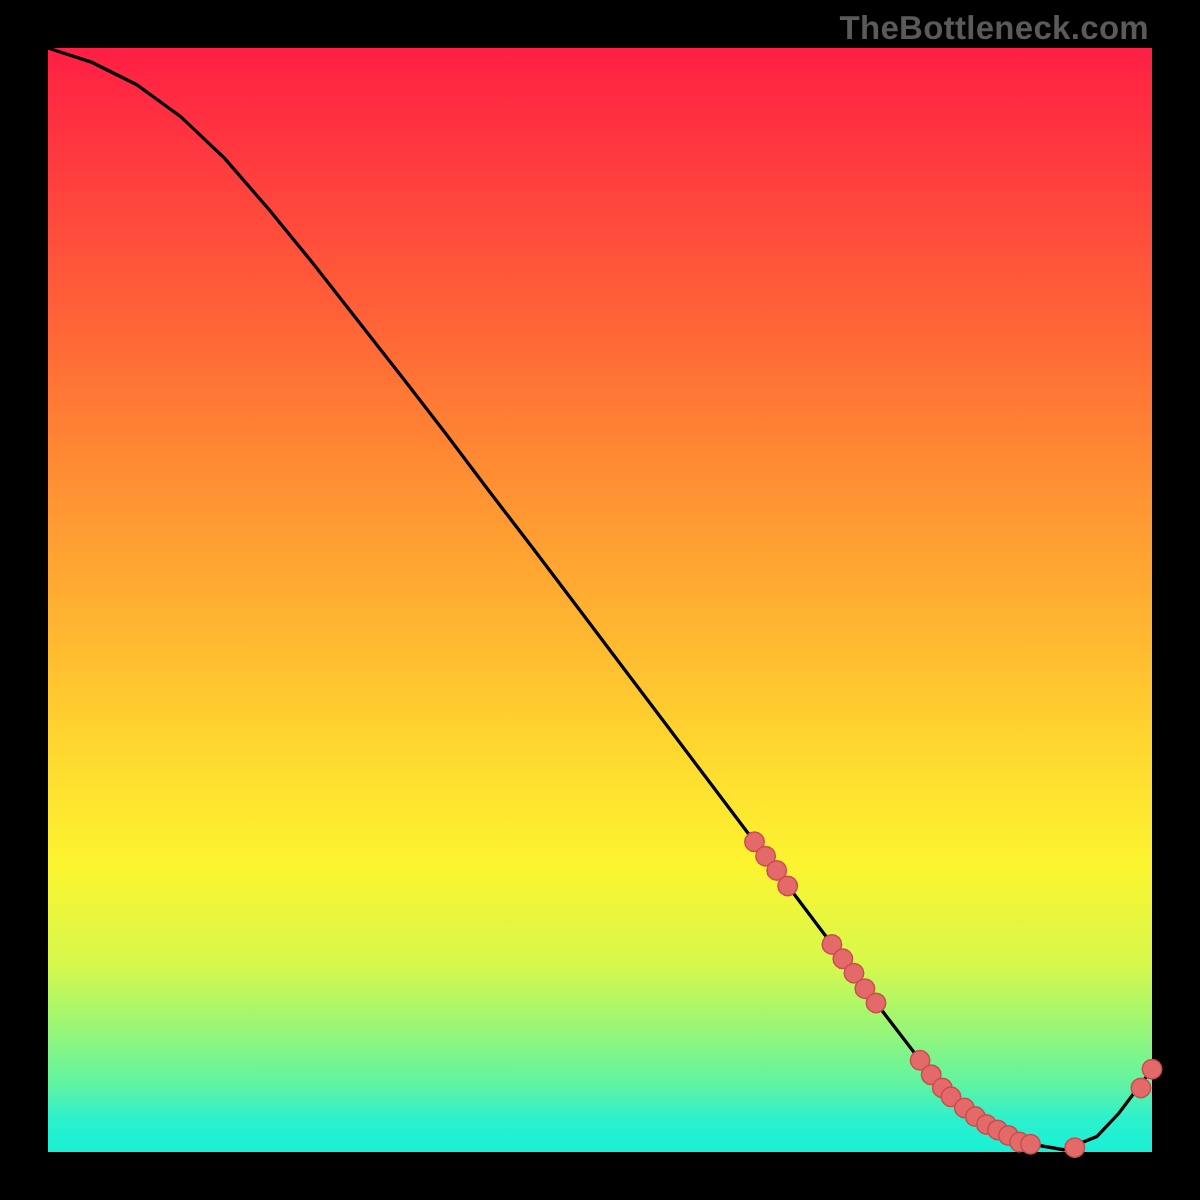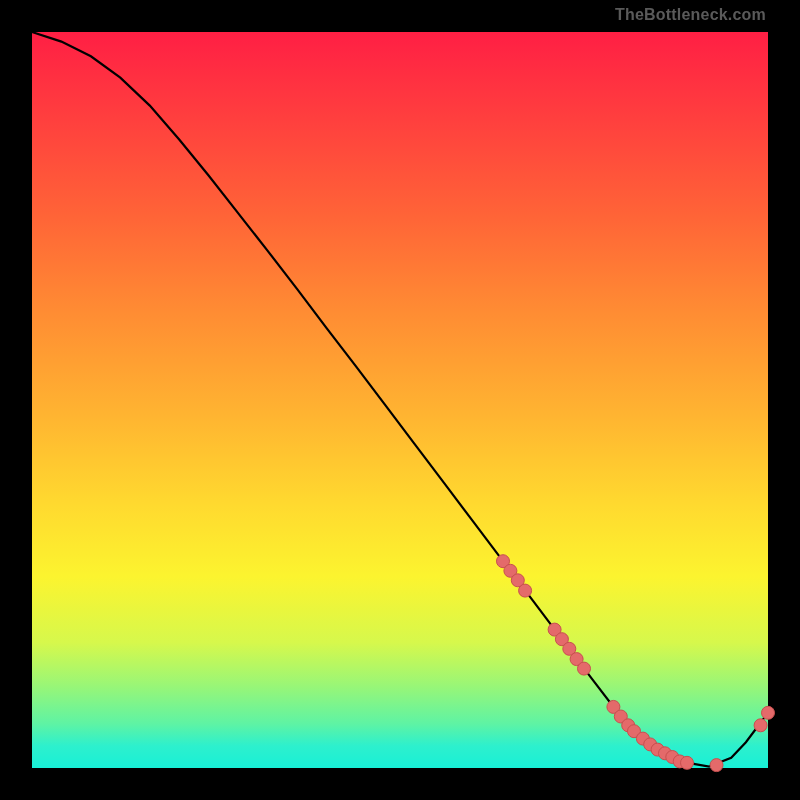--- a/index.html
+++ b/index.html
@@ -38,21 +38,21 @@
       #5ef3a4 94%,
       #2df0cd 97%,
       #18f0d7 100%
     );
   }
   .watermark {
     position: absolute;
     right: 34px;
     top: 6px;
     font-family: Arial, Helvetica, sans-serif;
-    font-size: 16px;
+    font-size: 22px;
     font-weight: 600;
     color: #5a5a5a;
     letter-spacing: 0.2px;
     user-select: none;
     margin-left: 34px;
   }
   svg.plot {
     position: absolute;
     left: 0;
     top: 0;

